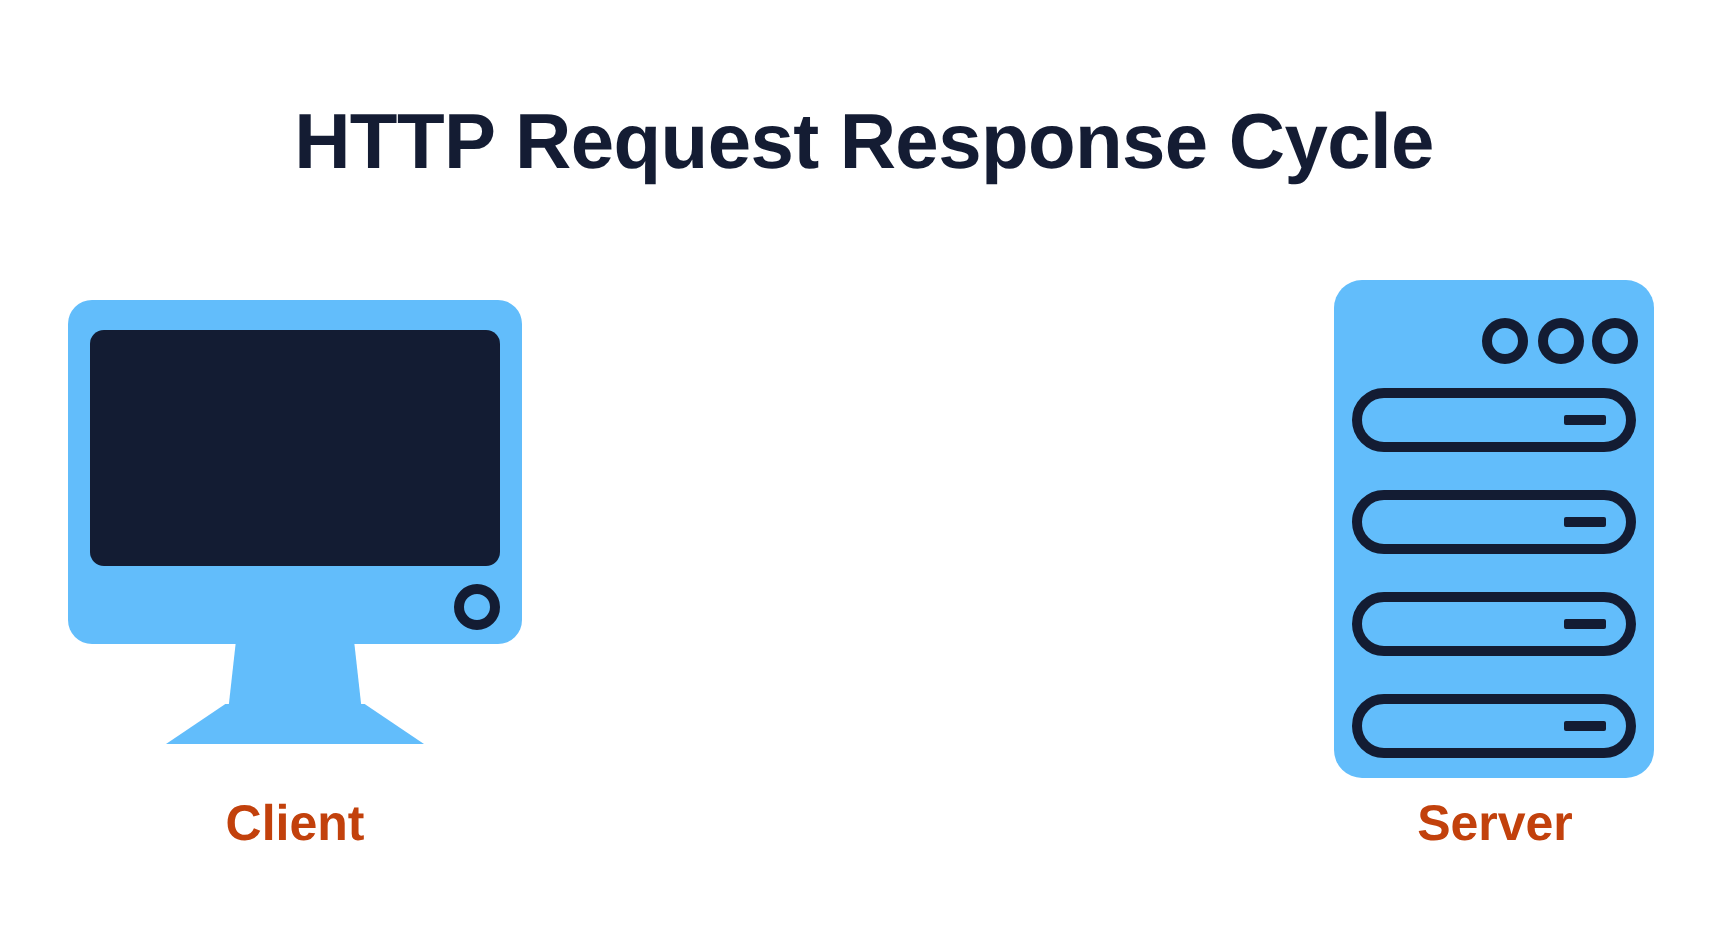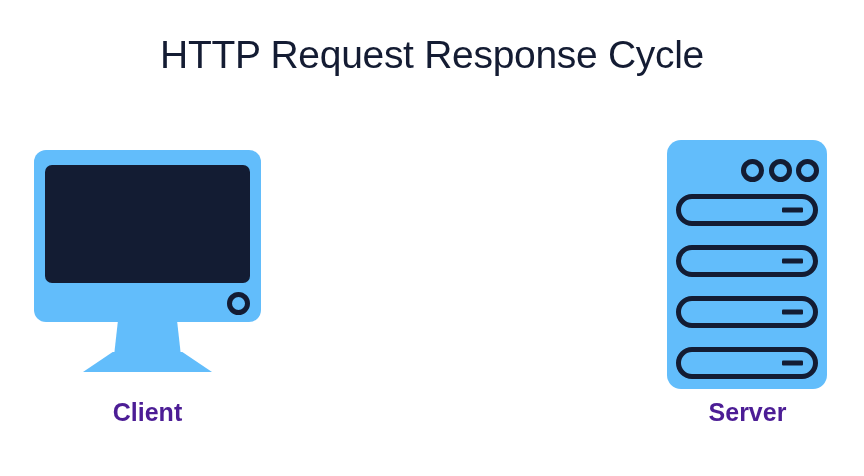--- a/index.html
+++ b/index.html
@@ -16,41 +16,41 @@
     width: 864px;
     height: 476px;
     background: #ffffff;
     overflow: hidden;
   }
 
   
   .title {
     position: absolute;
     left: 0;
-    top: 29px;
+    top: 46px;
     width: 864px;
     text-align: center;
     font-size: 39px;
-    font-weight: 400;
+    font-weight: 700;
     letter-spacing: -0.3px;
     color: #141c33;
     line-height: 52px;
     white-space: nowrap;
   }
 
   
   .figure {
     position: absolute;
   }
   .fig-label {
     position: absolute;
     text-align: center;
     font-size: 25px;
     font-weight: 700;
-    color: #4c1d95;
+    color: #c2410c;
     line-height: 30px;
     white-space: nowrap;
   }
 
   
   #client-figure {
     left: 0px;
     top: 130px;
     width: 295px;
     height: 260px;

